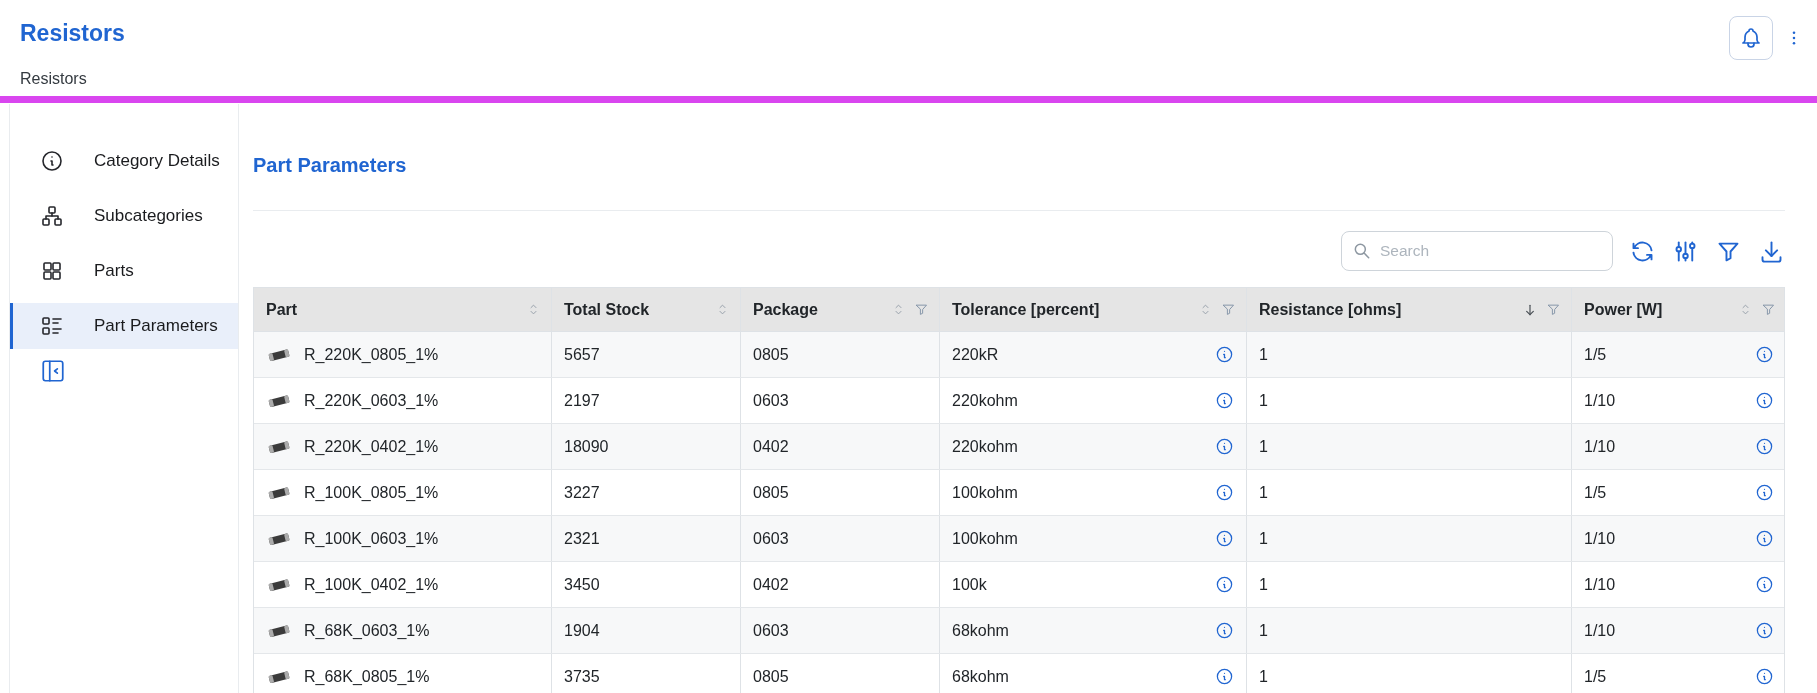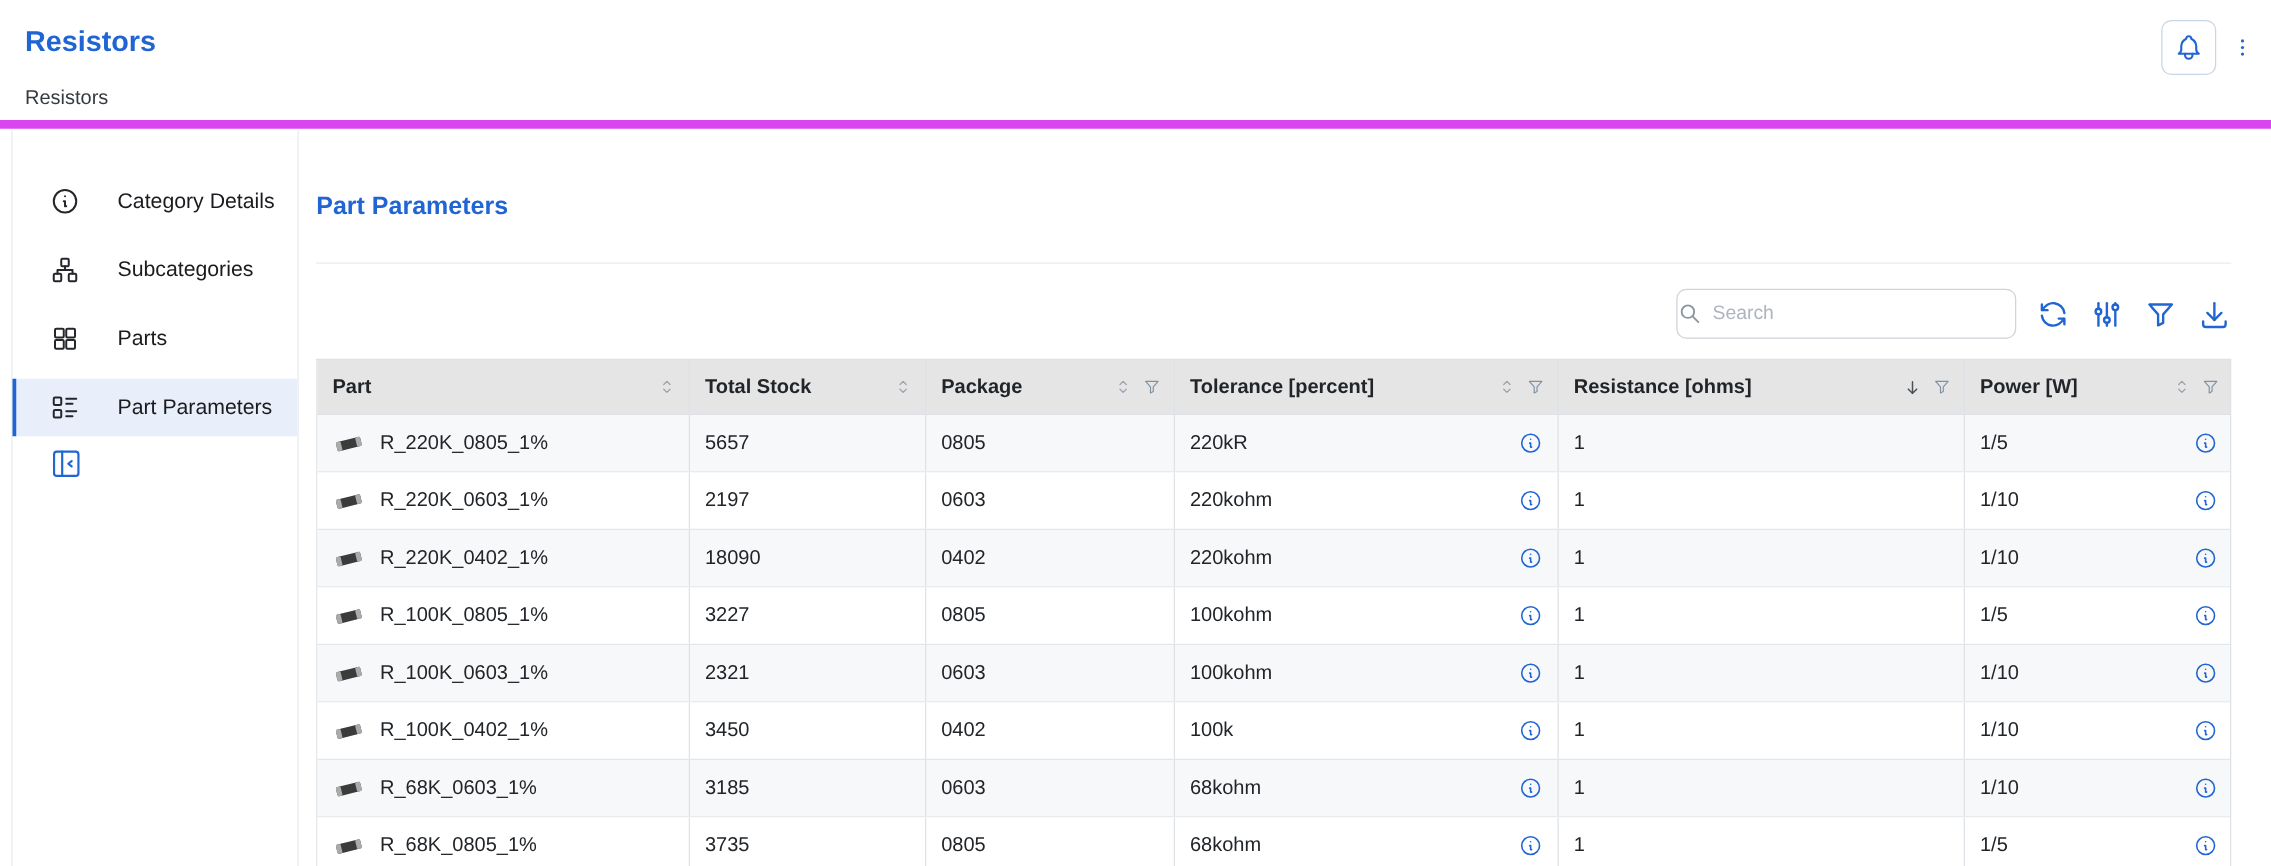--- a/index.html
+++ b/index.html
@@ -33,21 +33,21 @@
                   stroke-linecap:round; stroke-linejoin:round; }
 
   
   .main { position:absolute; left:253px; top:104px; width:1532px; bottom:0; }
   .panel-heading { margin-top:50px; font-size:20px; font-weight:700; color:#2065d1; }
   .panel-divider { position:absolute; left:0; right:0; top:106px; height:1px; background:#e9ecef; }
 
   
   .toolbar { position:absolute; top:127px; right:0; display:flex; align-items:center; gap:16px; }
   .search-box { width:272px; height:40px; border:1px solid #ced4da; border-radius:8px;
-                display:flex; align-items:center; gap:8px; padding:0 0; margin-right:0; background:#fff; }
+                display:flex; align-items:center; gap:8px; padding:0 10px; margin-right:0; background:#fff; }
   .search-box input { border:none; outline:none; width:100%; font-size:15.5px; color:#495057;
                       font-family:"Liberation Sans", sans-serif; background:transparent; }
   .search-box input::placeholder { color:#adb5bd; }
   .search-ico { width:20px; height:20px; fill:none; stroke:#8d97a1; stroke-width:1.8;
                 stroke-linecap:round; stroke-linejoin:round; flex:0 0 auto; }
   .tool-btn { width:27px; height:27px; display:flex; align-items:center; justify-content:center; cursor:pointer; }
   .tool-ico { width:27px; height:27px; fill:none; stroke:#2065d1; stroke-width:1.7;
               stroke-linecap:round; stroke-linejoin:round; }
 
   
@@ -476,21 +476,21 @@
         <svg viewBox="0 0 26 16" width="26" height="16">
           <g transform="rotate(-14 13 8)">
             <rect x="3" y="4.5" width="20" height="7.5" rx="1.5" fill="#3b3b3b"></rect>
             <rect x="3" y="4.5" width="4" height="7.5" rx="1" fill="#ababab"></rect>
             <rect x="19" y="4.5" width="4" height="7.5" rx="1" fill="#ababab"></rect>
           </g>
         </svg>
       </span>
       <span>R_68K_0603_1%</span>
     </div>
-    <div class="td">3185</div>
+    <div class="td">1904</div>
     <div class="td">0603</div>
     <div class="td with-info">
       <span>68kohm</span>
       <svg class="info-ico" viewBox="0 0 24 24">
         <circle cx="12" cy="12" r="9"></circle>
                 <path d="M12 8h.01"></path>
                 <path d="M11 12h1v4h1"></path>
       </svg>
     </div>
     <div class="td">1</div>

